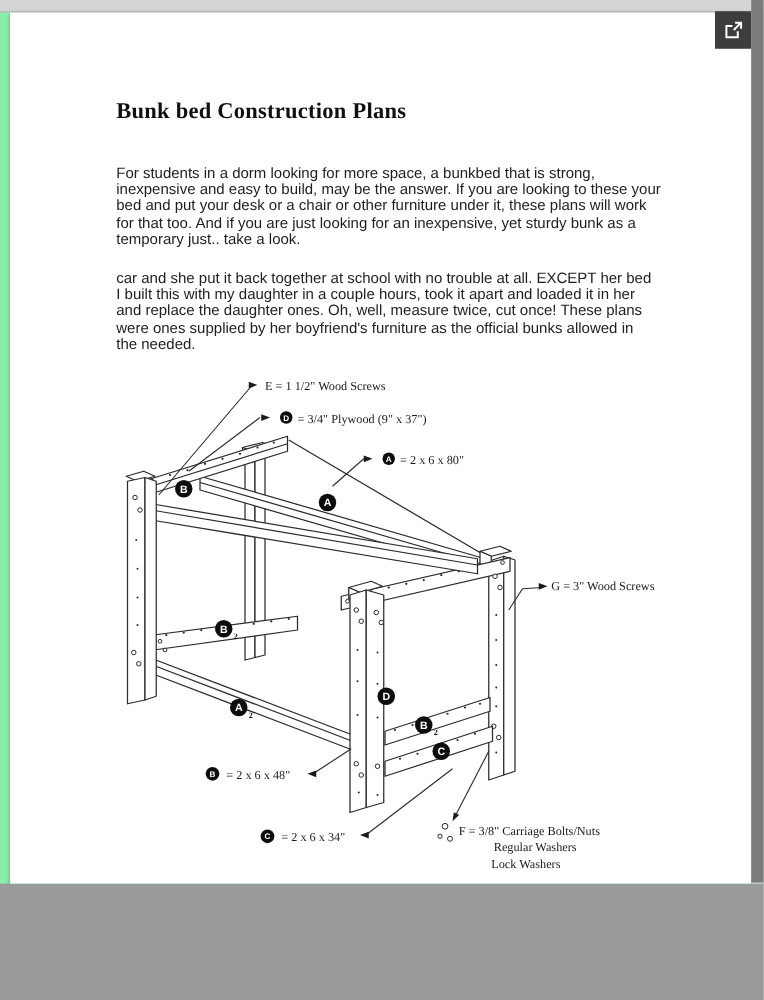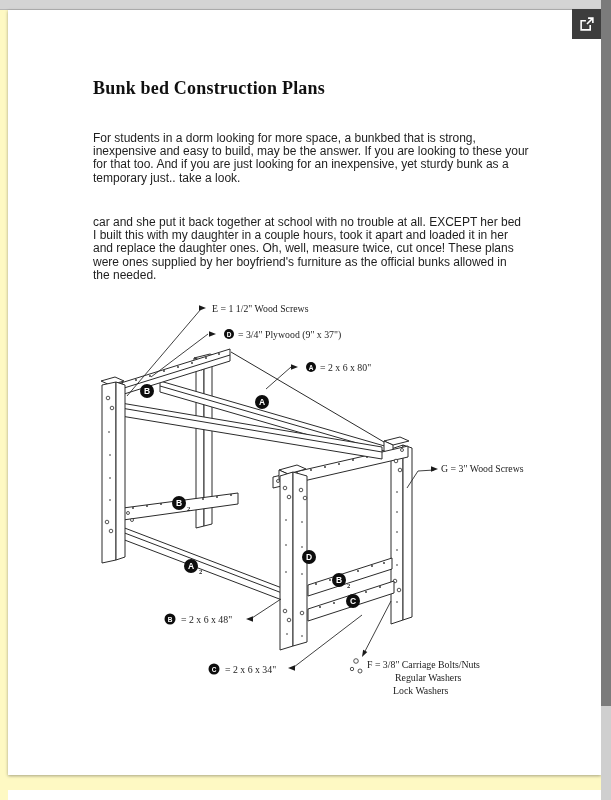--- a/index.html
+++ b/index.html
@@ -1,16 +1,16 @@
 <!DOCTYPE html>
 <html><head>
 <meta charset="utf-8">
 <style>
   html,body{margin:0;padding:0;background:#9a9a9a;}
-  .stage{position:relative;width:611px;height:800px;background:#fef9c3;overflow:hidden;
+  .stage{position:relative;width:611px;height:707px;background:#86efac;overflow:hidden;
          font-family:"Liberation Sans",sans-serif;}
   .topbar{position:absolute;left:0;top:0;width:611px;height:10px;background:#d4d4d4;
           border-bottom:1px solid #b5b5b5;box-sizing:border-box;}
   .page{position:absolute;background:#ffffff;}
   .page1{left:8px;top:10px;width:593px;height:765px;box-shadow:0 1px 3px rgba(0,0,0,.35);}
   .page2{left:8px;top:790px;width:593px;height:10px;}
   .doc-title{position:absolute;left:93px;top:78px;margin:0;
              font:bold 18px "Liberation Serif",serif;color:#101010;letter-spacing:.2px;}
   .para{position:absolute;left:93px;width:445px;color:#1e1e1e;
         font-size:12px;line-height:13.2px;font-family:"Liberation Sans",sans-serif;}
@@ -44,20 +44,21 @@
   <div class="topbar"></div>
 
   <div class="page page1"></div>
   <div class="page page2"></div>
 
   <h1 class="doc-title">Bunk bed Construction Plans</h1>
 
   <div class="para para-1">
     <div class="ln">For students in a dorm looking for more space, a bunkbed that is strong,</div>
     <div class="ln">inexpensive and easy to build, may be the answer. If you are looking to these your</div>
+    <div class="ln">bed and put your desk or a chair or other furniture under it, these plans will work</div>
     <div class="ln">for that too. And if you are just looking for an inexpensive, yet sturdy bunk as a</div>
     <div class="ln">temporary just.. take a look.</div>
   </div>
 
   <div class="para para-2">
     <div class="ln">car and she put it back together at school with no trouble at all. EXCEPT her bed</div>
     <div class="ln">I built this with my daughter in a couple hours, took it apart and loaded it in her</div>
     <div class="ln">and replace the daughter ones. Oh, well, measure twice, cut once! These plans</div>
     <div class="ln">were ones supplied by her boyfriend's furniture as the official bunks allowed in</div>
     <div class="ln">the needed.</div>

